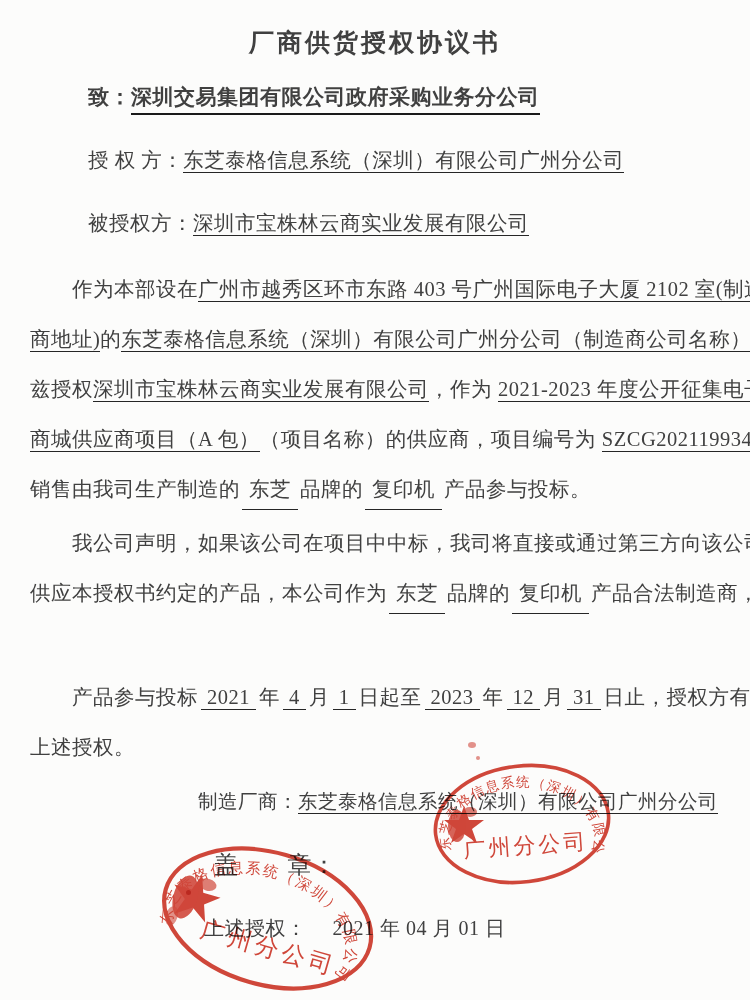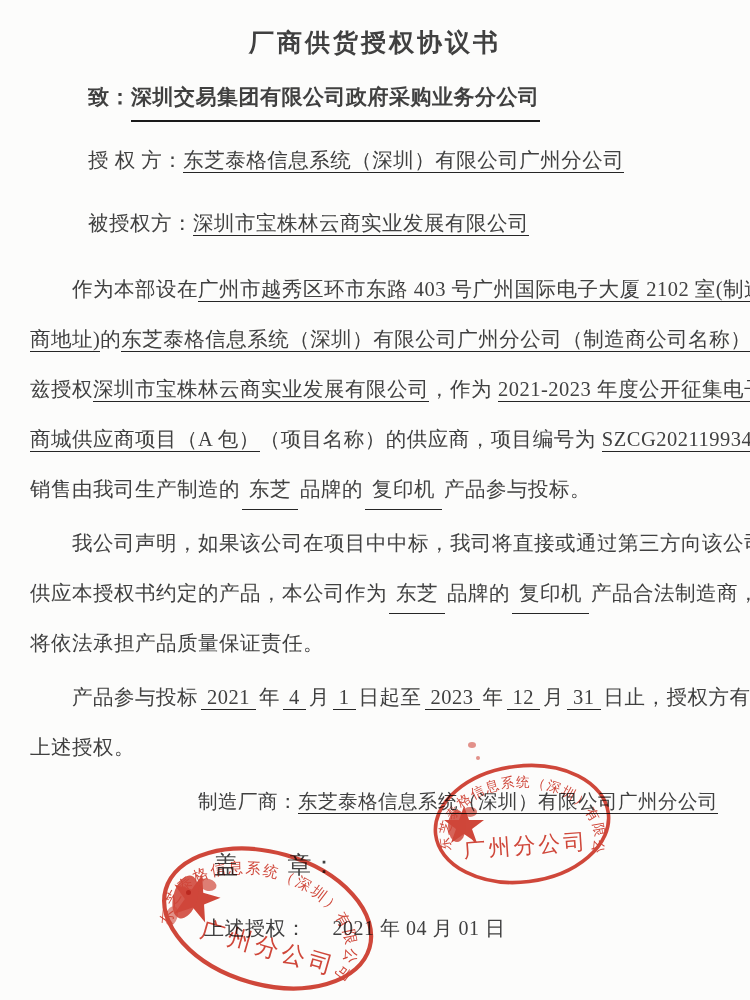--- a/index.html
+++ b/index.html
@@ -12,21 +12,21 @@
     color:#404040;
   }
   .title{
     position:absolute;top:26px;left:0;width:750px;
     text-align:center;font-size:25px;font-weight:bold;
     letter-spacing:3px;margin:0;
   }
   .line{position:absolute;white-space:nowrap;font-size:20.5px;letter-spacing:.5px;line-height:26px;}
   .bold{font-weight:bold;font-size:21px;}
   .u{border-bottom:1.6px solid #262626;padding-bottom:1px;text-align:right;}
-  .u2{border-bottom:2px solid #1a1a1a;padding-bottom:11px;}
+  .u2{border-bottom:2px solid #1a1a1a;padding-bottom:4px;}
   .fill{border-bottom:1.6px solid #262626;padding:0 7px 9px 7px;margin:0 2px;}
   .num{border-bottom:1.6px solid #262626;padding:0 6px 1px 6px;margin:0 3px;}
   .ml{margin-left:6px;}
   .sig{font-size:19.5px;}
   .gap{display:inline-block;width:26px;}
   
   .stamp{position:absolute;mix-blend-mode:multiply;opacity:.93;}
   .stamp-left{left:152px;top:833px;transform:rotate(16deg);}
   .stamp-right{left:430px;top:748px;}
   .speck{position:absolute;background:#cf3a2c;border-radius:50%;opacity:.55;mix-blend-mode:multiply;}
@@ -51,21 +51,20 @@
   <div class="line" style="top:376px;left:30px"><span>兹授权</span><span class="u">深圳市宝株林云商实业发展有限公司</span><span>，作为</span><span class="u ml">2021-2023 年度公开征集电子</span></div>
 
   <div class="line" style="top:426px;left:30px"><span class="u">商城供应商项目（A 包）</span><span>（项目名称）的供应商，项目编号为</span><span class="u ml">SZCG2021199345</span></div>
 
   <div class="line" style="top:476px;left:30px"><span>销售由我司生产制造的</span><span class="fill">东芝</span><span>品牌的</span><span class="fill">复印机</span><span>产品参与投标。</span></div>
 
   <div class="line" style="top:530px;left:72px"><span>我公司声明，如果该公司在项目中中标，我司将直接或通过第三方向该公司</span></div>
 
   <div class="line" style="top:580px;left:30px"><span>供应本授权书约定的产品，本公司作为</span><span class="fill">东芝</span><span>品牌的</span><span class="fill">复印机</span><span>产品合法制造商，</span></div>
 
-  <div class="line" style="top:630px;left:30px"><span>将依法承担产品质量保证责任。</span></div>
 
   <div class="line" style="top:684px;left:72px"><span>产品参与投标</span><span class="num">2021</span><span>年</span><span class="num">4</span><span>月</span><span class="num">1</span><span>日起至</span><span class="num">2023</span><span>年</span><span class="num">12</span><span>月</span><span class="num">31</span><span>日止，授权方有权撤销</span></div>
 
   <div class="line" style="top:734px;left:30px"><span>上述授权。</span></div>
 
   <div class="line sig" style="top:789px;left:198px"><span>制造厂商：</span><span class="u">东芝泰格信息系统（深圳）有限公司广州分公司</span></div>
 
   <div class="line sig" style="top:852px;left:214px;font-size:24px"><span>盖　　章：</span></div>
 
   <div class="line sig" style="top:915px;left:204px;font-size:20px"><span>上述授权：</span><span class="gap"></span><span>2021 年 04 月 01 日</span></div>

